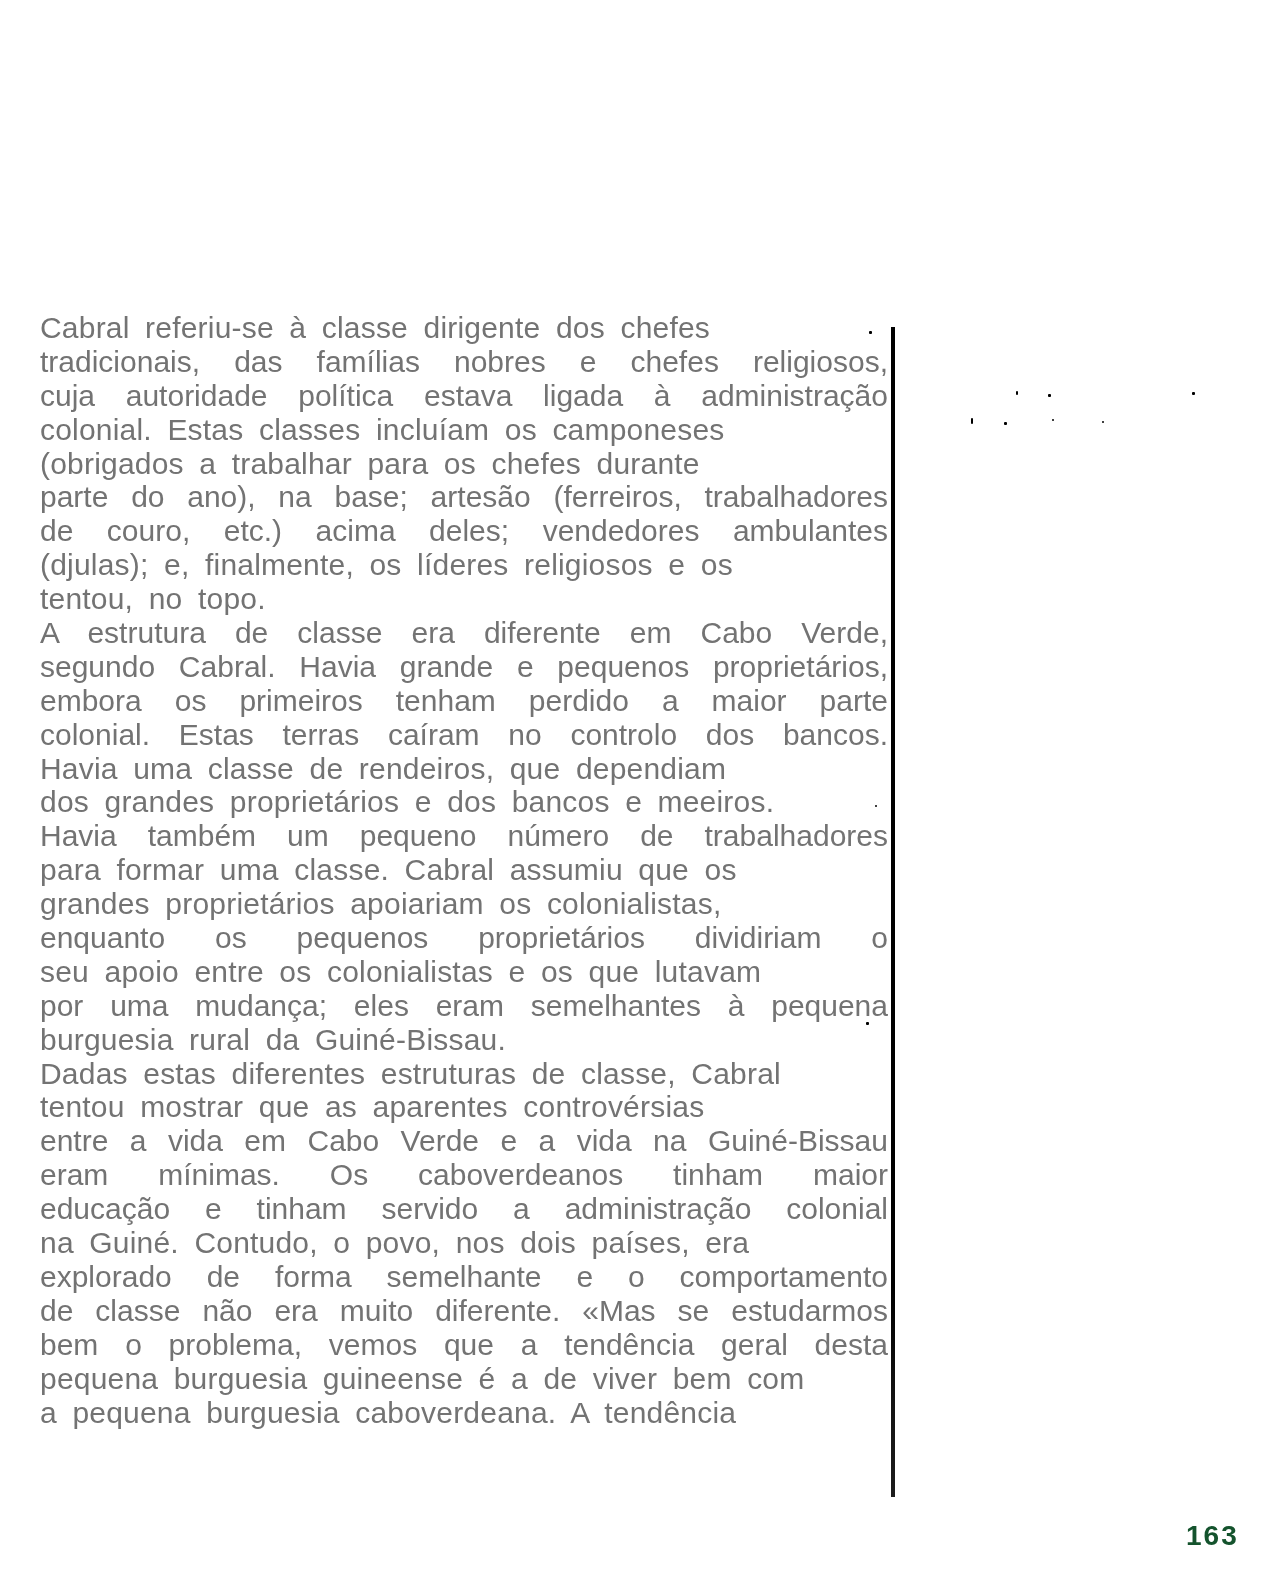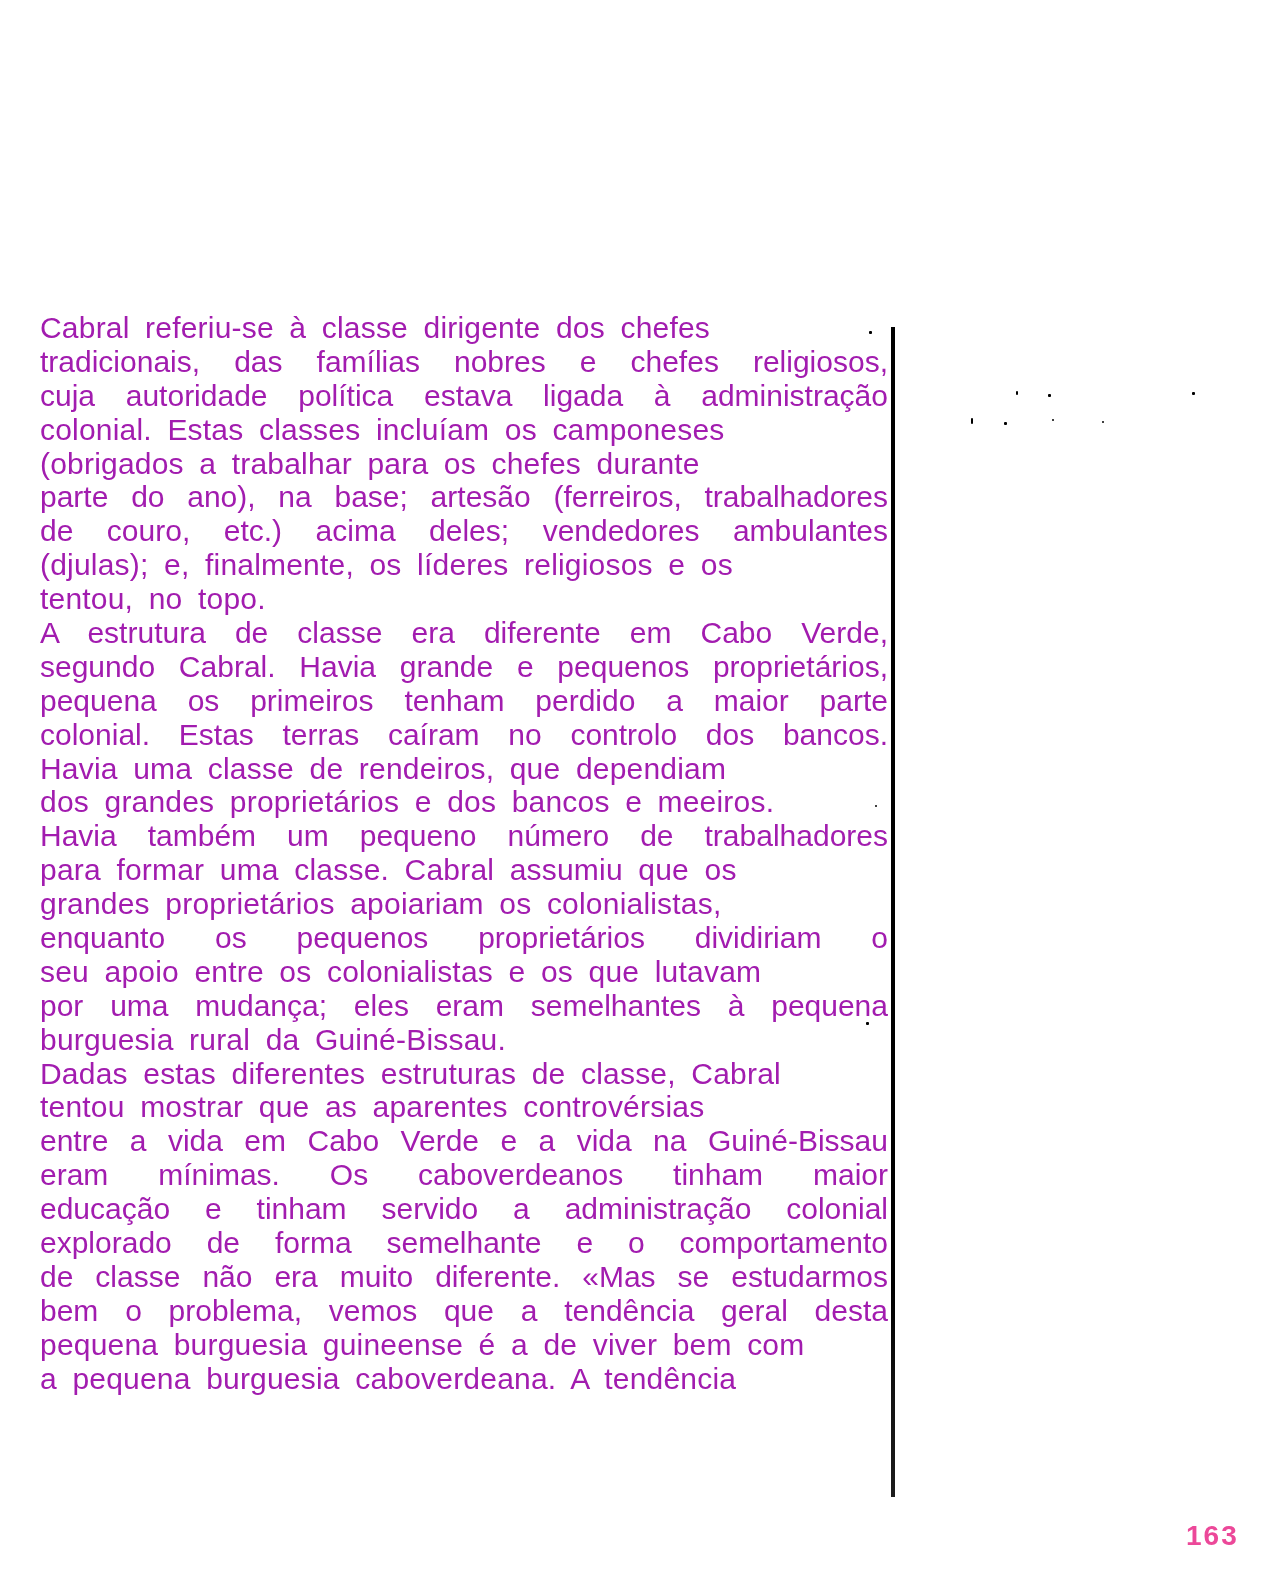--- a/index.html
+++ b/index.html
@@ -18,21 +18,21 @@
   .page {
     position: absolute;
     inset: 0;
     background: #ffffff;
   }
   .text-block {
     position: absolute;
     left: 40px;
     top: 311px;
     width: 848px;
-    color: #a21caf;
+    color: #737373;
     font-size: 30px;
     line-height: 33.9px;
     letter-spacing: 0.2px;
     -webkit-font-smoothing: antialiased;
   }
   .line {
     white-space: nowrap;
     word-spacing: 7px;
     height: 33.9px;
     overflow: visible;
@@ -52,21 +52,21 @@
     height: 1170px;
     background: linear-gradient(to bottom, #000 0%, #000 82%, #141414 92%, #1c1c1c 100%);
   }
   .page-number {
     position: absolute;
     left: 1186px;
     top: 1520px;
     font-size: 28px;
     font-weight: bold;
     letter-spacing: 2px;
-    color: #ec4899;
+    color: #14532d;
   }
   .speck {
     position: absolute;
     width: 3px;
     height: 3px;
     background: #000;
     border-radius: 1px;
     display: block;
   }
   .speck.s1 { left: 869px;  top: 331px;  }
@@ -90,36 +90,37 @@
       <div class="line j">tradicionais, das famílias nobres e chefes religiosos,</div>
       <div class="line j">cuja autoridade política estava ligada à administração</div>
       <div class="line">colonial. Estas classes incluíam os camponeses</div>
       <div class="line">(obrigados a trabalhar para os chefes durante</div>
       <div class="line j">parte do ano), na base; artesão (ferreiros, trabalhadores</div>
       <div class="line j">de couro, etc.) acima deles; vendedores ambulantes</div>
       <div class="line">(djulas); e, finalmente, os líderes religiosos e os</div>
       <div class="line">tentou, no topo.</div>
       <div class="line j">A estrutura de classe era diferente em Cabo Verde,</div>
       <div class="line j">segundo Cabral. Havia grande e pequenos proprietários,</div>
-      <div class="line j">pequena os primeiros tenham perdido a maior parte</div>
+      <div class="line j">embora os primeiros tenham perdido a maior parte</div>
       <div class="line j">colonial. Estas terras caíram no controlo dos bancos.</div>
       <div class="line">Havia uma classe de rendeiros, que dependiam</div>
       <div class="line">dos grandes proprietários e dos bancos e meeiros.</div>
       <div class="line j">Havia também um pequeno número de trabalhadores</div>
       <div class="line">para formar uma classe. Cabral assumiu que os</div>
       <div class="line">grandes proprietários apoiariam os colonialistas,</div>
       <div class="line j">enquanto os pequenos proprietários dividiriam o</div>
       <div class="line">seu apoio entre os colonialistas e os que lutavam</div>
       <div class="line j">por uma mudança; eles eram semelhantes à pequena</div>
       <div class="line">burguesia rural da Guiné-Bissau.</div>
       <div class="line">Dadas estas diferentes estruturas de classe, Cabral</div>
       <div class="line">tentou mostrar que as aparentes controvérsias</div>
       <div class="line j">entre a vida em Cabo Verde e a vida na Guiné-Bissau</div>
       <div class="line j">eram mínimas. Os caboverdeanos tinham maior</div>
       <div class="line j">educação e tinham servido a administração colonial</div>
+      <div class="line">na Guiné. Contudo, o povo, nos dois países, era</div>
       <div class="line j">explorado de forma semelhante e o comportamento</div>
       <div class="line j">de classe não era muito diferente. «Mas se estudarmos</div>
       <div class="line j">bem o problema, vemos que a tendência geral desta</div>
       <div class="line">pequena burguesia guineense é a de viver bem com</div>
       <div class="line">a pequena burguesia caboverdeana. A tendência</div>
     </div>
 
   <div class="vrule"></div>
 
   <i class="speck s1"></i>

